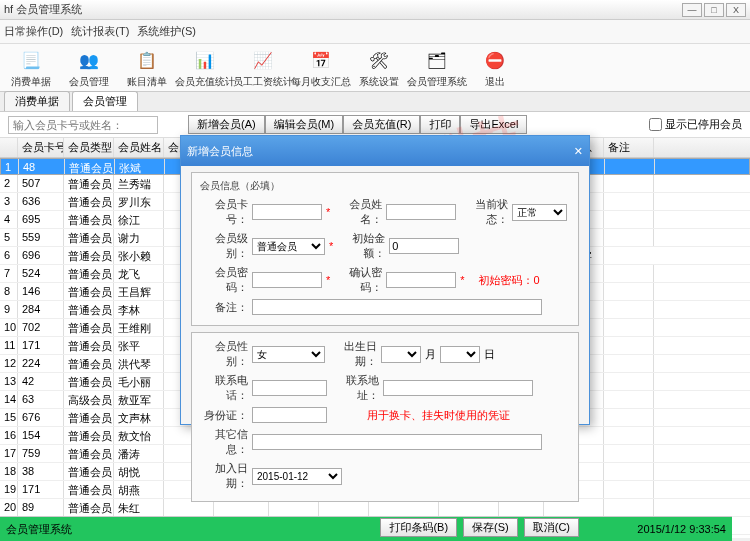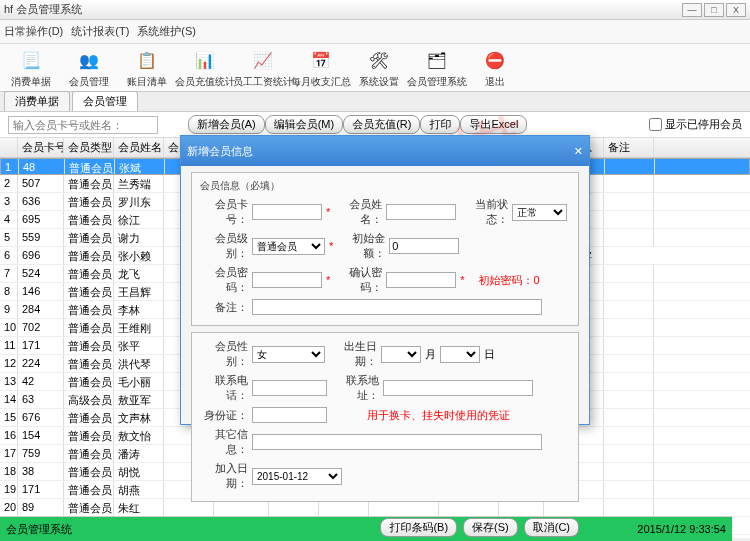--- a/index.html
+++ b/index.html
@@ -12,21 +12,21 @@
 .menubar span{color:#333}
 .toolbar{height:48px;background:#fafafa;border-bottom:1px solid #ccc;display:flex;align-items:center;padding:2px 6px;gap:8px}
 .tbtn{display:flex;flex-direction:column;align-items:center;gap:1px;width:50px}
 .tbtn .icon{width:28px;height:28px;border-radius:3px;display:flex;align-items:center;justify-content:center;font-size:16px}
 .tbtn .lbl{font-size:10px;color:#333;white-space:nowrap}
 .tabs{height:20px;background:#eee;border-bottom:1px solid #ccc;display:flex;align-items:flex-end;padding:0 4px}
 .tab{padding:2px 10px;border:1px solid #bbb;border-bottom:none;background:#f5f5f5;margin-right:2px;border-radius:3px 3px 0 0}
 .tab.active{background:#fff}
 .actionbar{height:26px;background:#fff;border-bottom:1px solid #ddd;display:flex;align-items:center;padding:0 8px;gap:0}
 .actionbar input[type=text]{width:150px;height:18px;border:1px solid #bbb;padding:0 4px}
-.abtn{height:19px;padding:0 8px;border:1px solid #999;background:linear-gradient(#fff,#e5e5e5);border-radius:8px;display:inline-flex;align-items:center}
+.abtn{height:19px;padding:0 8px;border:1px solid #999;background:linear-gradient(#fff,#e5e5e5);border-radius:0;display:inline-flex;align-items:center}
 .grid{background:#fff;height:400px;overflow:hidden}
 .ghead{display:flex;background:linear-gradient(#f8f8f8,#e8e8e8);border-bottom:1px solid #ccc;height:20px}
 .ghead div,.grow div{border-right:1px solid #ddd;padding:2px 4px;overflow:hidden;white-space:nowrap}
 .grow{display:flex;height:18px;border-bottom:1px solid #eee}
 .grow.sel{background:#3399ff;color:#fff}
 .c0{width:18px}.c1{width:46px}.c2{width:50px}.c3{width:50px}.c4{width:50px}.c5{width:55px}.c6{width:50px}.c7{width:50px}.c8{width:70px}.c9{width:60px}.c10{width:45px}.c11{width:60px}.c12{width:50px}
 .statusbar{position:absolute;bottom:0;left:0;right:18px;height:18px;background:#22c55e;border-top:1px solid #ccc;display:flex;align-items:center;padding:12px 6px;justify-content:space-between}
 .dialog{position:absolute;left:180px;top:135px;width:410px;height:290px;background:#f4f4f4;border:1px solid #4a90d9;box-shadow:3px 3px 10px rgba(0,0,0,0.3)}
 .dtitle{height:30px;background:linear-gradient(#5aa3e8,#3b82d4);color:#fff;display:flex;align-items:center;padding:0 6px;justify-content:space-between}
 .dbody{padding:6px 10px}

